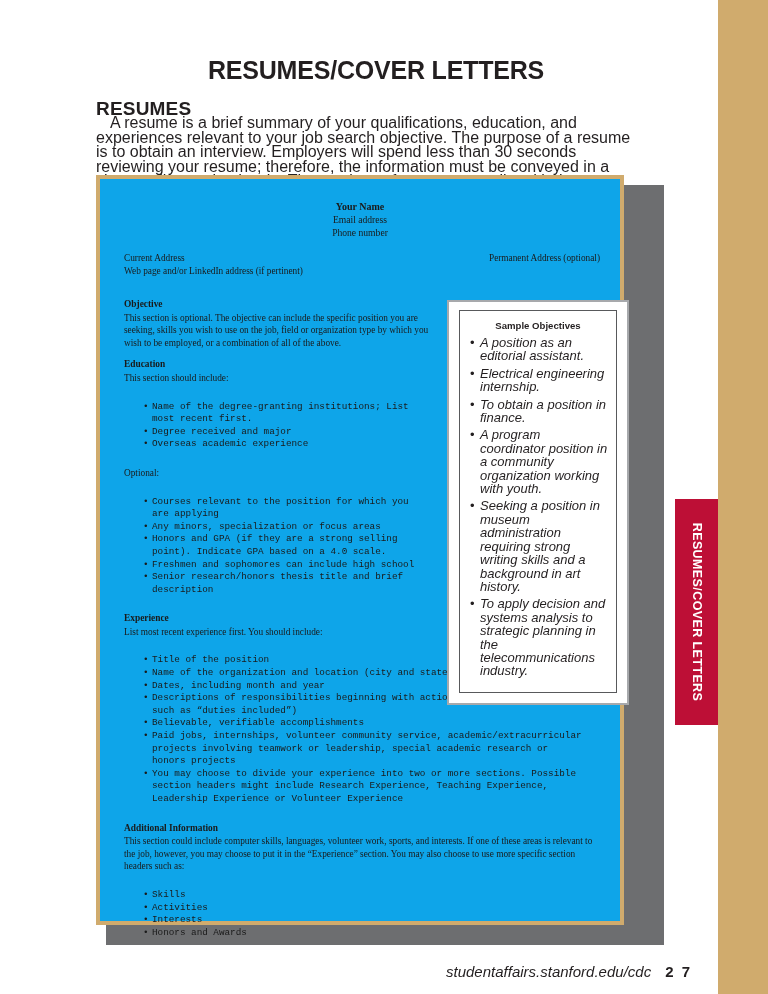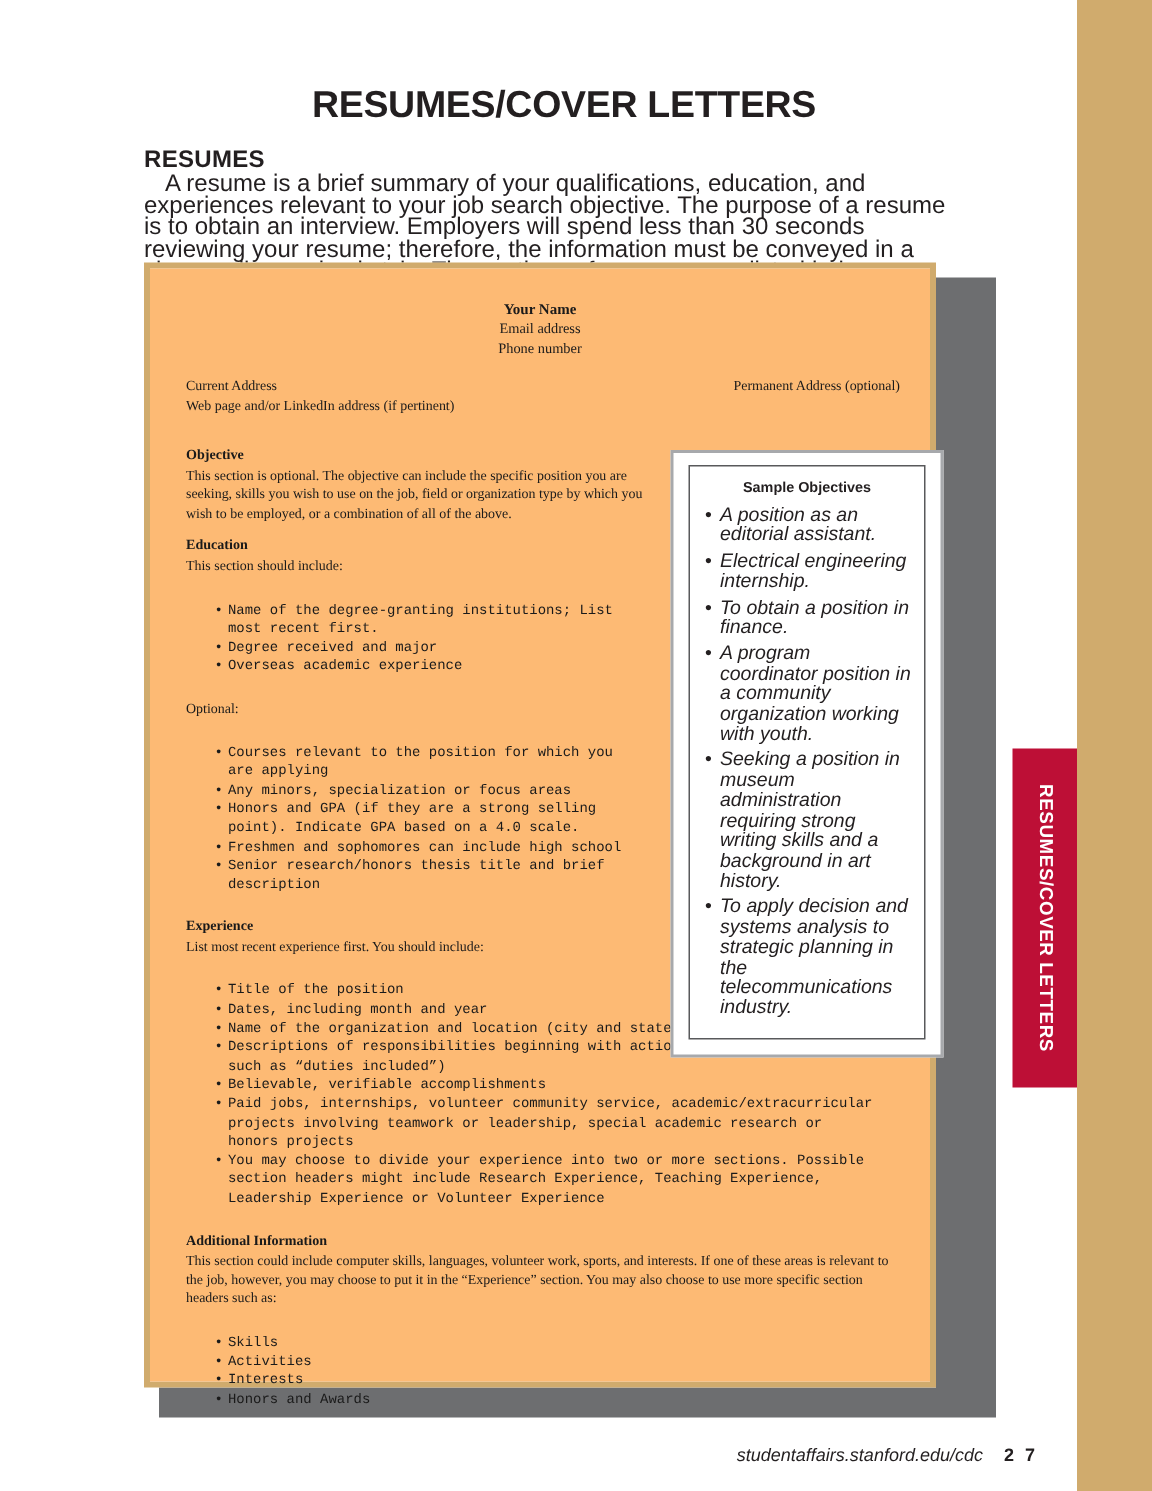--- a/index.html
+++ b/index.html
@@ -62,21 +62,21 @@
     font-size: 25px;
     font-weight: bold;
     letter-spacing: -0.2px;
     color: #231f20;
     font-family: "Liberation Sans", sans-serif;
   }
   .section-head {
     position: absolute;
     left: 96px;
     top: 98px;
-    font-size: 16px;
+    font-size: 19px;
     font-weight: bold;
     letter-spacing: 0.2px;
     color: #231f20;
   }
   .intro {
     position: absolute;
     left: 96px;
     top: 116px;
     width: 547px;
     font-size: 16px;
@@ -103,21 +103,21 @@
     border: 4px solid #d0ab6d;
     background: #ffffff;
     box-sizing: border-box;
   }
   .paper {
     position: absolute;
     left: 0;
     top: 0;
     right: 0;
     bottom: 0;
-    background: #fdba74;
+    background: #0ea5e9;
     font-family: "Liberation Serif", serif;
     color: #1a1a1a;
   }
 
   
   .res-head {
     position: absolute;
     left: 0;
     top: 21px;
     width: 100%;
@@ -219,21 +219,21 @@
     top: 0;
     font-style: normal;
   }
 
   
   .footer {
     position: absolute;
     right: 76px;
     top: 963px;
     font-family: "Liberation Sans", sans-serif;
-    font-size: 12px;
+    font-size: 15px;
     font-style: italic;
     color: #231f20;
     white-space: nowrap;
   }
   .footer .pg {
     font-style: normal;
     font-weight: bold;
     margin-left: 14px;
     letter-spacing: 2px;
   }
@@ -294,22 +294,22 @@
           <li>Freshmen and sophomores can include high school</li>
           <li>Senior research/honors thesis title and brief description</li>
         </ul>
       </div>
 
       <div class="blk">
         <h4>Experience</h4>
         <p>List most recent experience first. You should include:</p>
         <ul>
           <li>Title of the position</li>
+          <li>Name of the organization and location (city and state)</li>
           <li>Dates, including month and year</li>
-          <li>Name of the organization and location (city and state)</li>
           <li>Descriptions of responsibilities beginning with action verbs (avoid phrases such as “duties included”)</li>
           <li>Believable, verifiable accomplishments</li>
           <li>Paid jobs, internships, volunteer community service, academic/extracurricular projects involving teamwork or leadership, special academic research or honors projects</li>
           <li>You may choose to divide your experience into two or more sections. Possible section headers might include Research Experience, Teaching Experience, Leadership Experience or Volunteer Experience</li>
         </ul>
       </div>
 
       <div class="blk">
         <h4>Additional Information</h4>
         <p>This section could include computer skills, languages, volunteer work, sports, and interests. If one of these areas is relevant to the job, however, you may choose to put it in the “Experience” section. You may also choose to use more specific section headers such as:</p>

